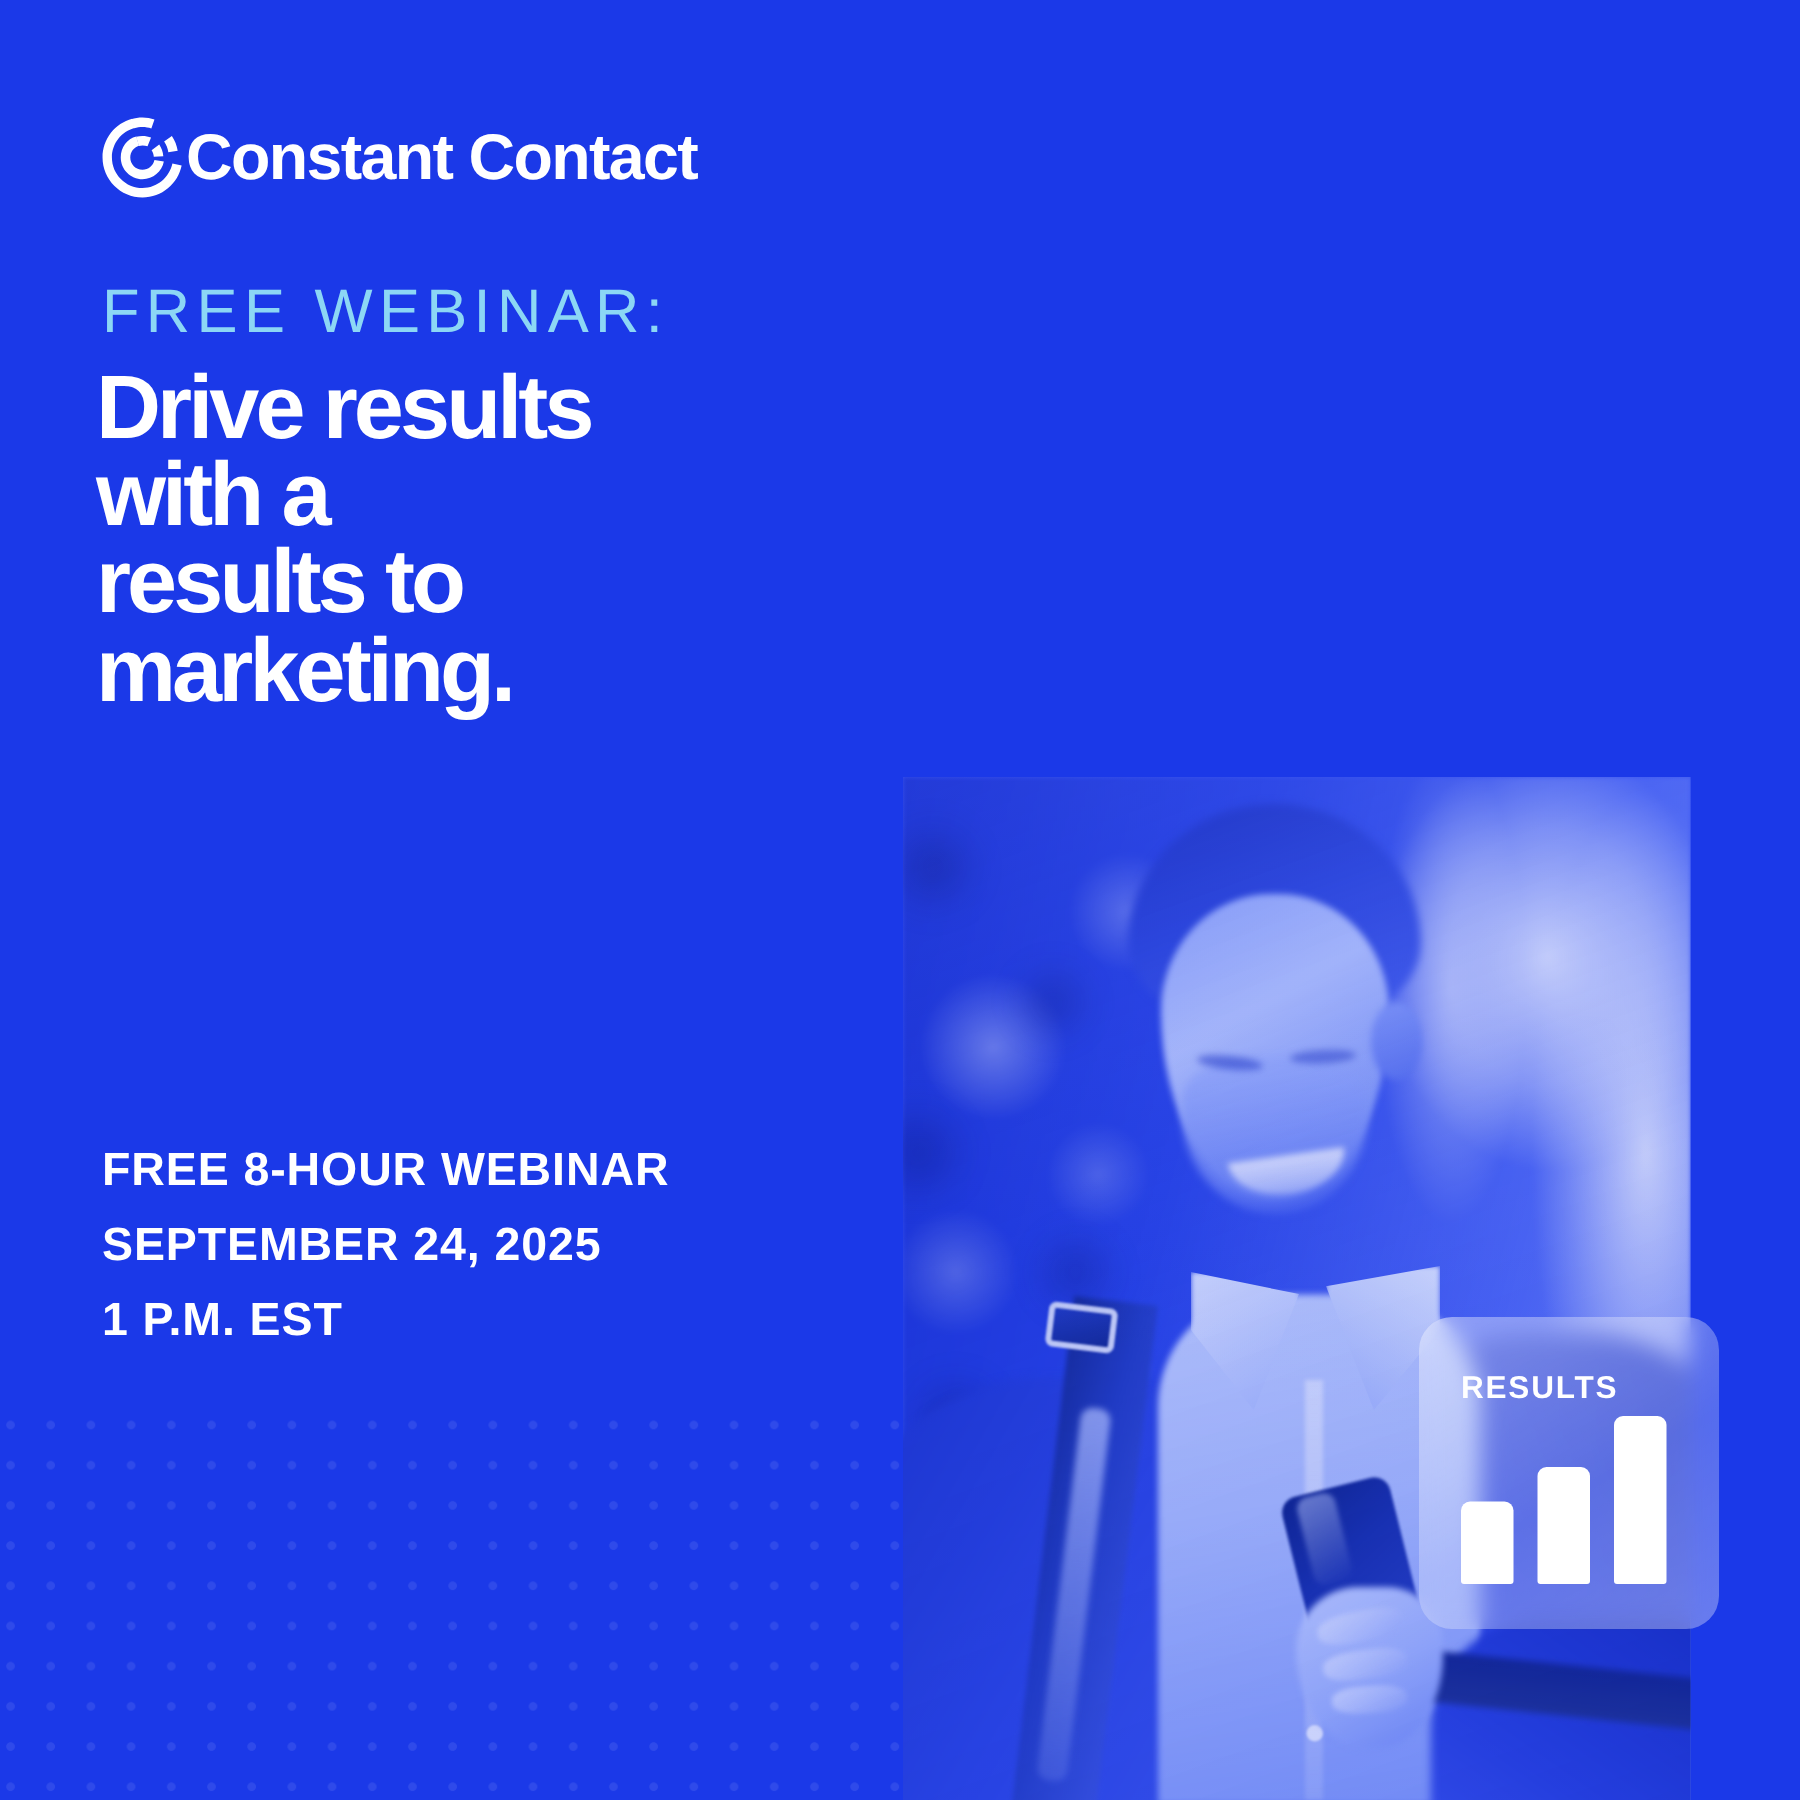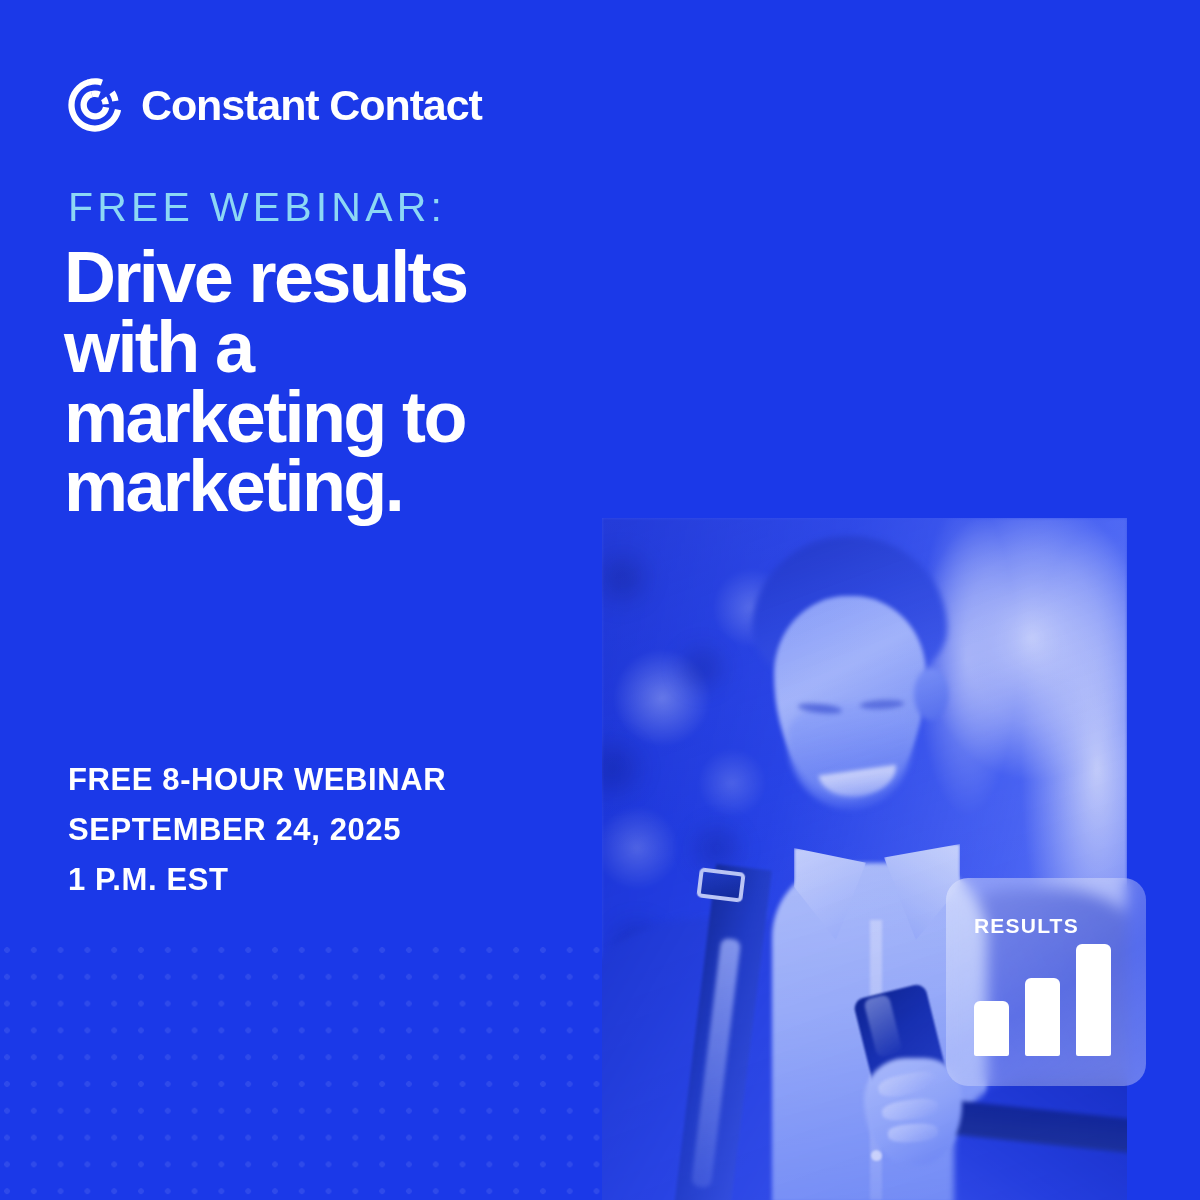--- a/index.html
+++ b/index.html
@@ -273,21 +273,20 @@
     background:#FFFFFF;
     border-radius:6px 6px 2px 2px;
   }
 
   
   .logo-row {
     position:absolute;
     left:66px; top:76px;
     display:flex;
     align-items:center;
-    gap:17px;
   }
   .logo-mark { width:58px; height:58px; display:block; }
   .logo-word {
     color:#FFFFFF;
     font-size:43px;
     font-weight:bold;
     letter-spacing:-1.1px;
     white-space:nowrap;
   }
 
@@ -298,21 +297,21 @@
     font-size:41px;
     font-weight:normal;
     letter-spacing:4.2px;
   }
 
   .headline {
     position:absolute;
     left:64px; top:243px;
     width:760px;
     color:#FFFFFF;
-    font-size:72px;
+    font-size:60px;
     font-weight:bold;
     line-height:0.97;
     letter-spacing:-2.6px;
   }
   .headline .hl-line { display:block; white-space:nowrap; }
 
   .details {
     position:absolute;
     left:68px; top:755px;
     color:#FFFFFF;
@@ -386,21 +385,21 @@
       </svg>
     </span>
     <span class="logo-word">Constant Contact</span>
   </div>
 
   <div class="eyebrow">FREE WEBINAR:</div>
 
   <div class="headline">
     <span class="hl-line">Drive results</span>
     <span class="hl-line">with a</span>
-    <span class="hl-line">marketing to</span>
+    <span class="hl-line">results to</span>
     <span class="hl-line">marketing.</span>
   </div>
 
   <div class="details">
     <span class="det-line">FREE 8-HOUR WEBINAR</span>
     <span class="det-line">SEPTEMBER 24, 2025</span>
     <span class="det-line">1 P.M. EST</span>
   </div>
 
 </div>

